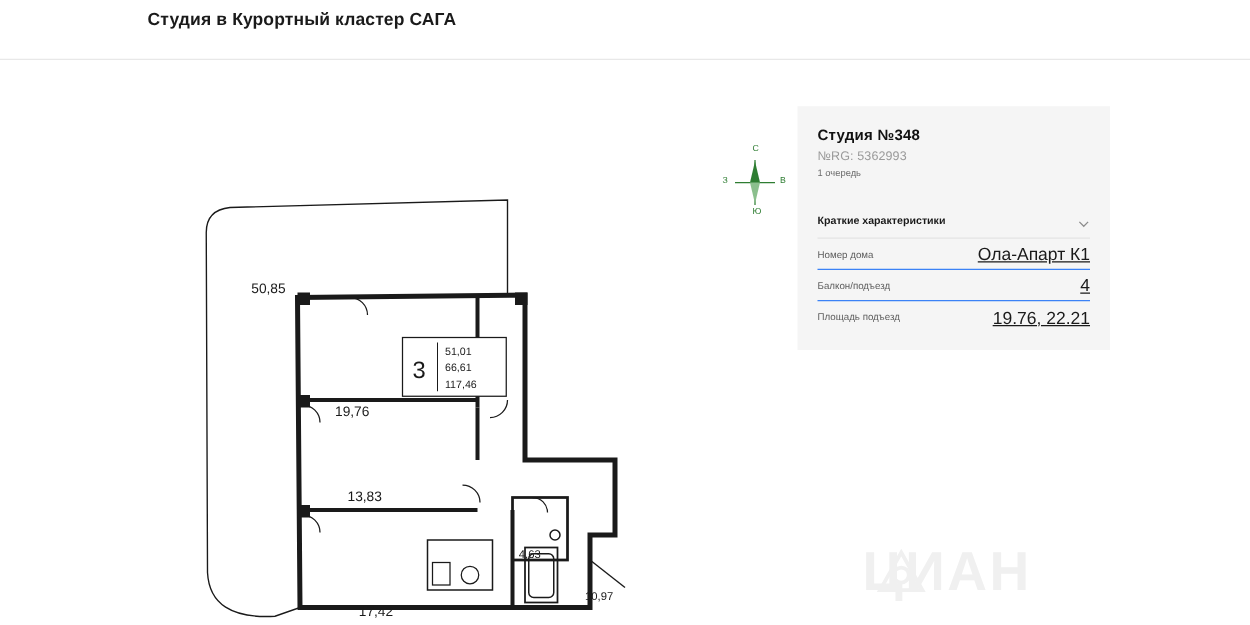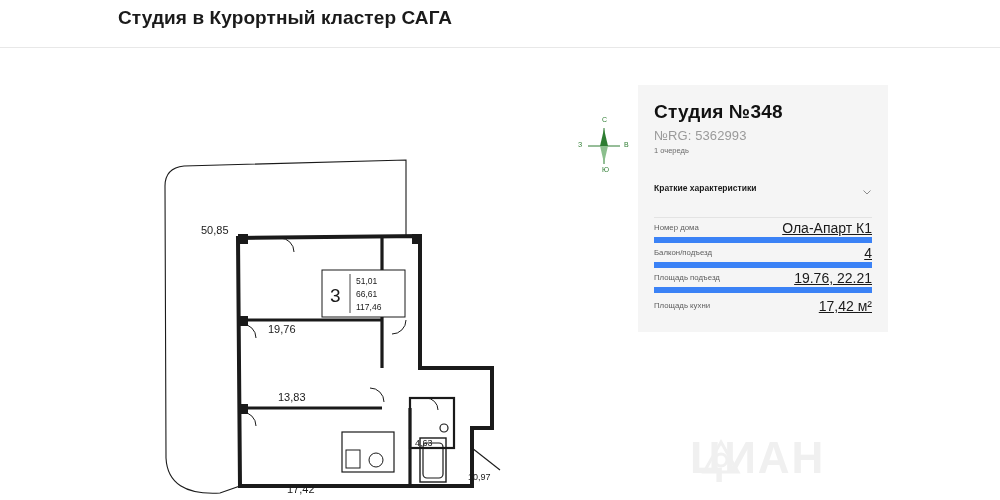--- a/index.html
+++ b/index.html
@@ -19,21 +19,21 @@
   .header {
     position: absolute;
     left: 0; top: 0;
     width: 1000px; height: 48px;
     background: #ffffff;
     border-bottom: 1px solid #e8e8e8;
   }
   .header-title {
     position: absolute;
     left: 118px; top: 7px;
-    font-size: 19px;
+    font-size: 14px;
     font-weight: bold;
     color: #1a1a1a;
     letter-spacing: 0.1px;
   }
   
   .canvas {
     position: absolute;
     left: 0; top: 48px;
     width: 1000px; height: 452px;
     background: #ffffff;
@@ -62,60 +62,60 @@
 
   
   .panel {
     position: absolute;
     left: 638px; top: 37px;
     width: 250px;
     background: #f5f5f5;
     padding: 16px 16px 14px 16px;
   }
   .panel-title {
-    font-size: 19px;
+    font-size: 12px;
     font-weight: bold;
     color: #111;
     margin: 0 0 5px 0;
     letter-spacing: 0.2px;
   }
   .panel-sub {
-    font-size: 13px;
+    font-size: 10px;
     color: #9a9a9a;
     margin-bottom: 3px;
     letter-spacing: 0.1px;
   }
   .panel-queue {
     font-size: 7.5px;
     color: #6b6b6b;
     margin-bottom: 28px;
   }
   .section-head {
     display: flex;
     align-items: center;
     justify-content: space-between;
-    padding-bottom: 24px;
+    padding-bottom: 9px;
     border-bottom: 1px solid #e3e3e3;
   }
   .section-head-label {
     font-size: 8.5px;
     font-weight: bold;
     color: #1a1a1a;
   }
   .chevron {
     width: 10px; height: 10px;
     display: inline-block;
     color: #8c8c8c;
   }
   .spec-row {
     display: flex;
     align-items: center;
     justify-content: space-between;
     height: 25px;
-    border-bottom: 6px solid #3b82f6;
+    border-bottom: 1px solid #3b82f6;
   }
   .spec-row:last-child { border-bottom: none; }
   .spec-label {
     font-size: 7.8px;
     color: #5e5e5e;
   }
   .spec-value {
     font-size: 14px;
     color: #1a1a1a;
     text-decoration: underline;
@@ -255,24 +255,20 @@
         <span class="spec-value">Ола-Апарт К1</span>
       </div>
       <div class="spec-row">
         <span class="spec-label">Балкон/подъезд</span>
         <span class="spec-value">4</span>
       </div>
       <div class="spec-row">
         <span class="spec-label">Площадь подъезд</span>
         <span class="spec-value">19.76, 22.21</span>
       </div>
-      <div class="spec-row">
-        <span class="spec-label">Площадь кухни</span>
-        <span class="spec-value">17,42 м²</span>
-      </div>
     </div>
 
     <div class="watermark-mark">
       <svg width="42" height="42" viewBox="0 0 42 42" xmlns="http://www.w3.org/2000/svg">
         <path d="M21,4 L38,34 L4,34 Z" fill="none" stroke="#f0f0f0" stroke-width="3"></path>
         <circle cx="21" cy="22" r="6" fill="none" stroke="#f0f0f0" stroke-width="3"></circle>
       </svg>
     </div>
     <div class="watermark">ЦИАН</div>
 

